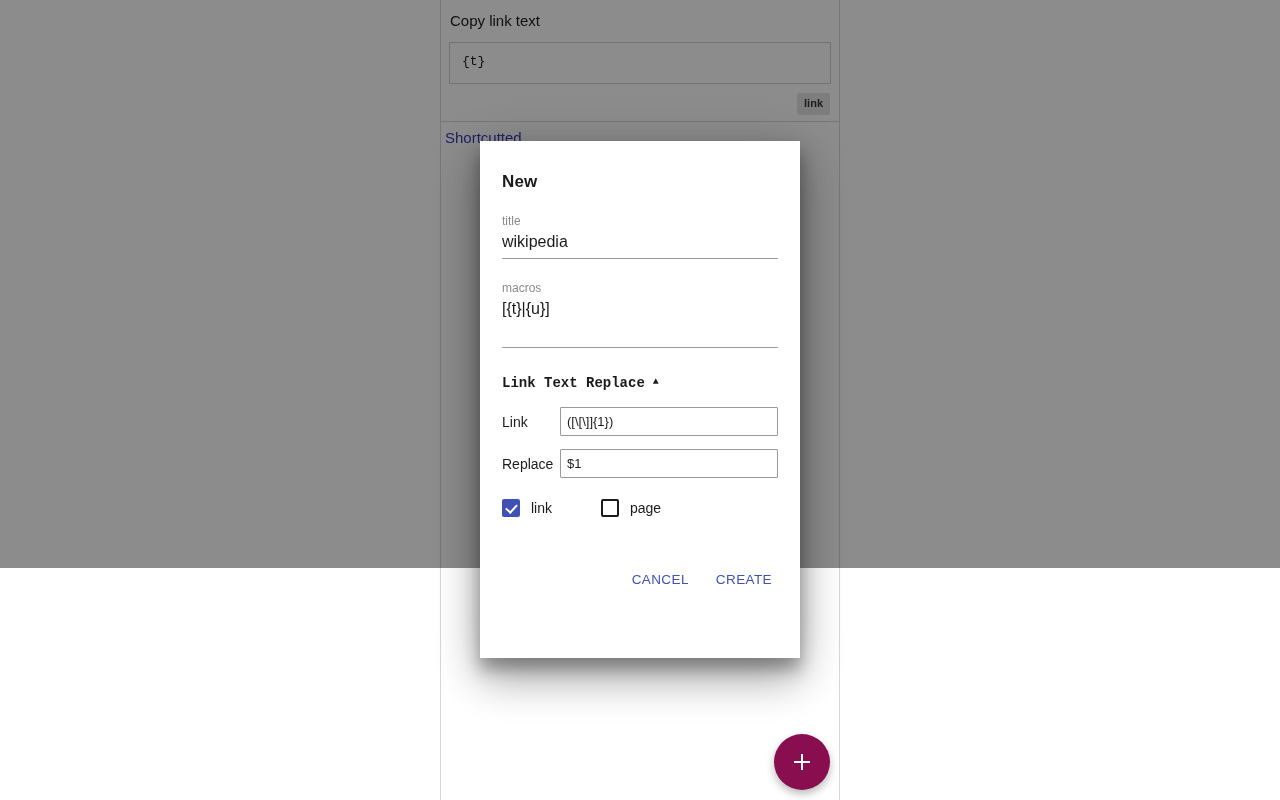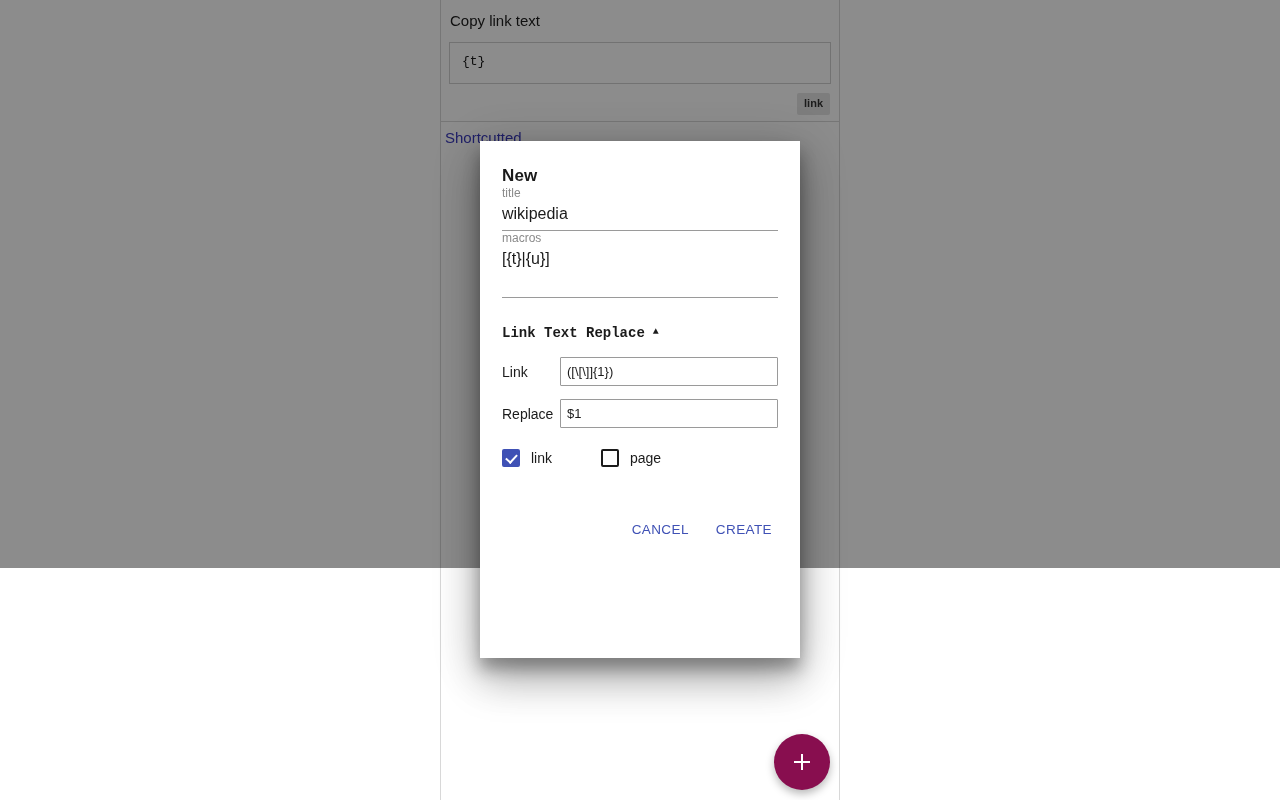--- a/index.html
+++ b/index.html
@@ -125,34 +125,35 @@
     position: absolute;
     left: 480px;
     top: 141px;
     width: 320px;
     height: 517px;
     box-sizing: border-box;
     background: #ffffff;
     box-shadow: 0 11px 15px rgba(0,0,0,0.30),
                 0 24px 38px rgba(0,0,0,0.22),
                 0 9px 46px rgba(0,0,0,0.20);
-    padding: 0 22px;
+    padding: 6px 22px;
   }
 
   .dialog-title {
     font-size: 17px;
     font-weight: bold;
     color: #1b1b1b;
     margin: 0;
     padding-top: 25px;
     letter-spacing: 0.1px;
   }
 
   .field {
     position: relative;
+    margin-top: 22px;
   }
 
   .field-label {
     font-size: 12px;
     color: #8a8a8a;
     line-height: 14px;
     display: block;
   }
 
   .field-value {

